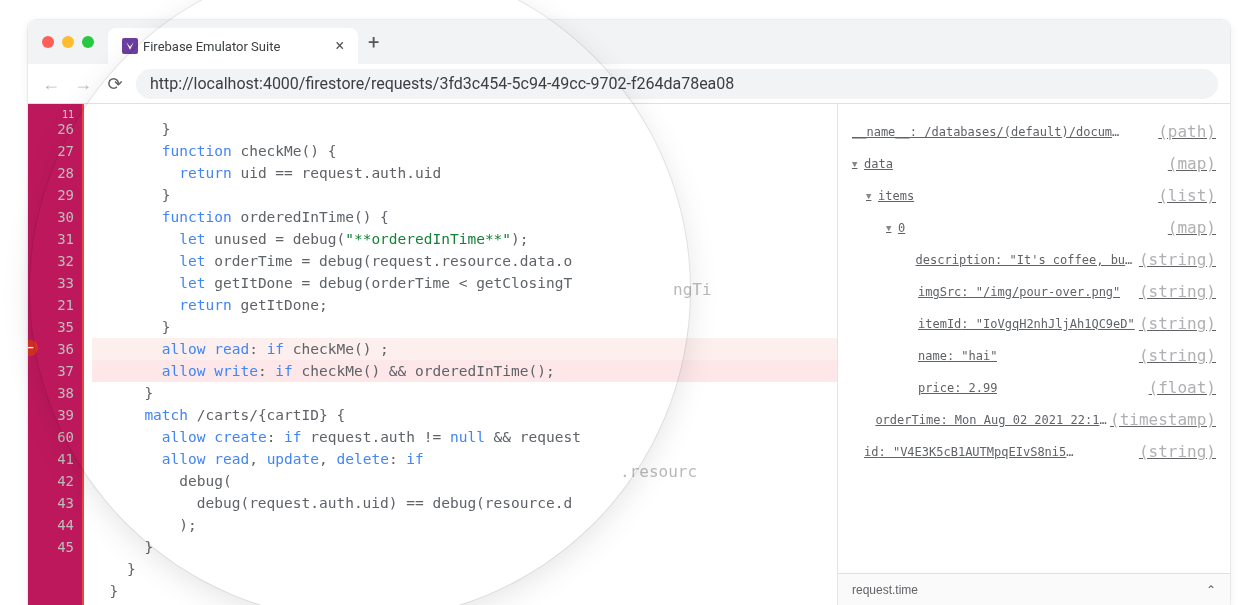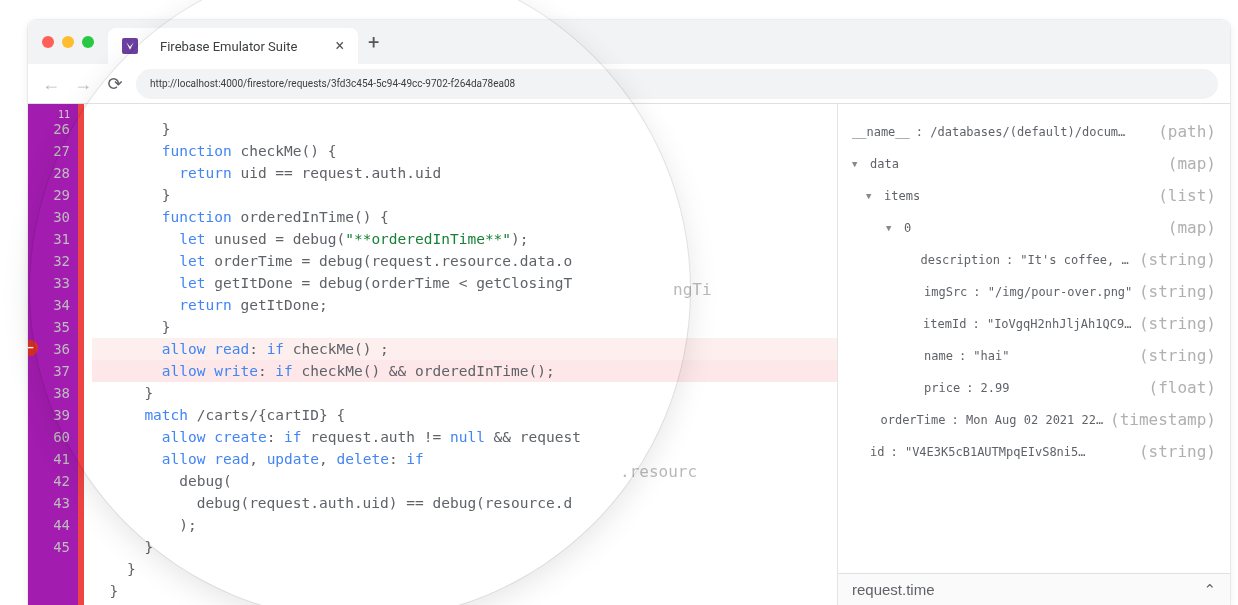--- a/index.html
+++ b/index.html
@@ -35,21 +35,21 @@
     align-self: center;
     margin-right: 14px;
   }
   .dot { width: 12px; height: 12px; border-radius: 50%; }
   .dot.red { background: #ff5f57; }
   .dot.yellow { background: #febc2e; }
   .dot.green { background: #28c840; }
   .tab {
     display: flex;
     align-items: center;
-    gap: 22px;
+    gap: 5px;
     background: #fff;
     padding: 8px 14px;
     border-radius: 8px 8px 0 0;
     height: 36px;
     min-width: 250px;
     font-size: 13px;
     color: #3c4043;
   }
   .favicon {
     width: 16px; height: 16px;
@@ -80,21 +80,21 @@
   }
   .nav-btn { color: #bdbdbd; font-size: 18px; cursor: pointer; width: 22px; text-align: center; }
   .nav-btn.enabled { color: #5f6368; }
   .address-bar {
     flex: 1;
     height: 30px;
     border-radius: 15px;
     background: #f1f3f4;
     display: flex; align-items: center;
     padding: 0 14px;
-    font-size: 10px;
+    font-size: 16px;
     color: #3c4043;
   }
   .content {
     flex: 1;
     display: flex;
     overflow: hidden;
     position: relative;
   }
   
   .code-pane {
@@ -105,22 +105,22 @@
     border-right: 1px solid #e4e4e4;
   }
   .gutter {
     width: 56px;
     padding-right: 8px;
     text-align: right;
     color: #bdbdbd;
     font-family: "SFMono-Regular", Consolas, Menlo, monospace;
     font-size: 14px;
     line-height: 22px;
-    background: #a21caf;
-    border-right: 6px solid #ef4444;
+    background: #be185d;
+    border-right: 2px solid #ef4444;
     user-select: none;
   }
   .gutter .linerow {
     height: 22px;
     position: relative;
   }
   .gutter .err-badge {
     position: absolute;
     left: -6px; top: 2px;
     width: 16px; height: 16px;
@@ -154,39 +154,39 @@
     font-size: 12px;
     color: #5f6368;
     overflow: hidden;
     position: relative;
   }
   .side-inner { padding: 12px 14px 0 14px; }
   .sp-row {
     display: flex;
     align-items: flex-end;
     padding: 6px 0;
-    gap: 6px;
     line-height: 20px;
+    text-decoration: underline;
   }
   .sp-key { color: #5f6368; }
   .sp-val { color: #5f6368; overflow: hidden; text-overflow: ellipsis; white-space: nowrap; }
   .sp-type { margin-left: auto; color: #b0b0b0; font-size: 16px; }
   .chev { width: 12px; color: #888; font-size: 9px; }
   .in1 { padding-left: 14px; }
   .in2 { padding-left: 34px; }
   .in3 { padding-left: 54px; }
   .collapse-footer {
     position: absolute;
     left: 0; right: 0; bottom: 0;
     height: 32px;
     border-top: 1px solid #e0e0e0;
     display: flex; align-items: center;
     padding: 0 14px;
     font-family: -apple-system, BlinkMacSystemFont, sans-serif;
-    font-size: 15px; color: #5f6368;
+    font-size: 12px; color: #5f6368;
     background: #fafafa;
   }
   .collapse-footer .caret { margin-left: auto; }
   
   .lens {
     position: absolute;
     left: 30px;
     top: -40px;
     width: 660px;
     height: 660px;
@@ -239,21 +239,21 @@
       <div class="gutter" id="gutter">
           <div class="linerow" style="height: 14px; font-size: 10px; color: rgb(208, 208, 208);">11</div>
           <div class="linerow">26</div>
           <div class="linerow">27</div>
           <div class="linerow">28</div>
           <div class="linerow">29</div>
           <div class="linerow">30</div>
           <div class="linerow">31</div>
           <div class="linerow">32</div>
           <div class="linerow">33</div>
-          <div class="linerow">34</div>
+          <div class="linerow">21</div>
           <div class="linerow">35</div>
           <div class="linerow">36<span class="err-badge">–</span></div>
           <div class="linerow">37</div>
           <div class="linerow">38</div>
           <div class="linerow">39</div>
           <div class="linerow">60</div>
           <div class="linerow">41</div>
           <div class="linerow">42</div>
           <div class="linerow">43</div>
           <div class="linerow">44</div>

